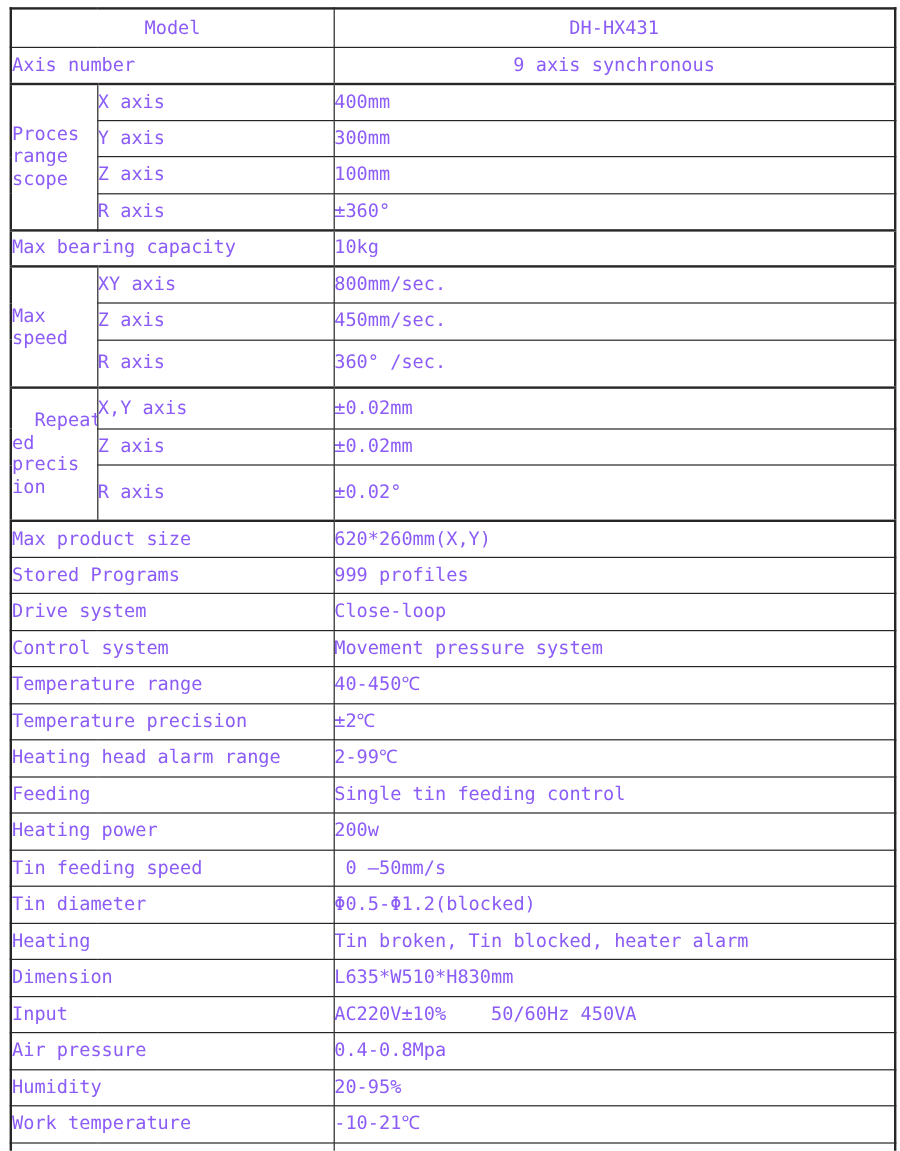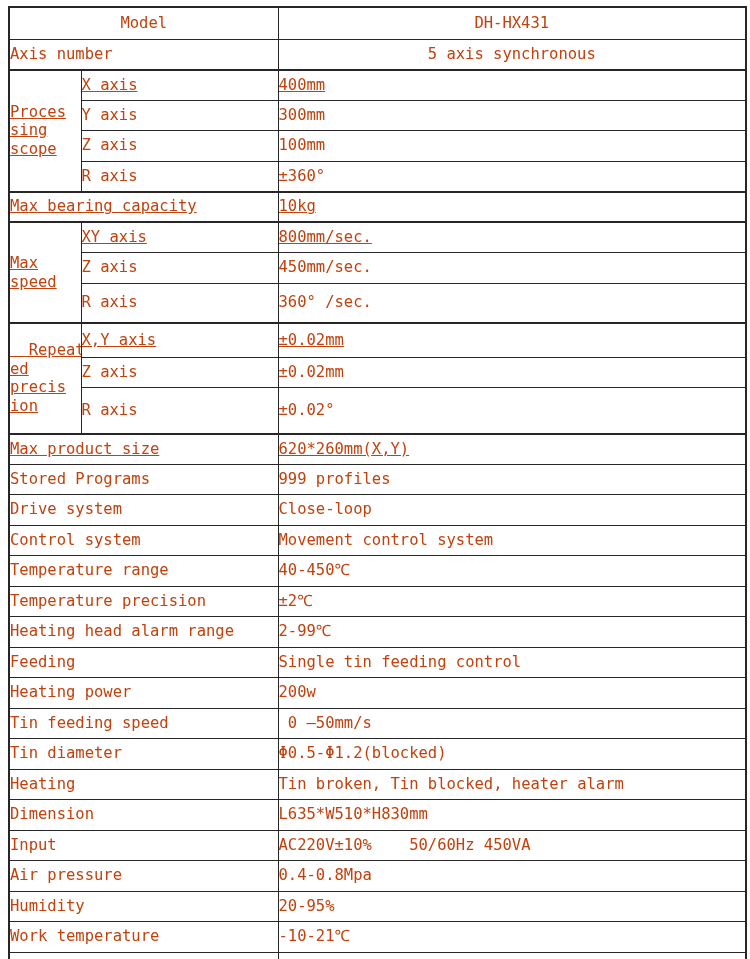--- a/index.html
+++ b/index.html
@@ -3,21 +3,21 @@
 <meta charset="utf-8">
 <style>
   html, body { margin: 0; padding: 0; background: #ffffff; }
   body { width: 750px; height: 959px; overflow: hidden; }
   .sheet {
     position: relative;
     width: 750px;
     height: 959px;
     background: #ffffff;
     font-family: "DejaVu Sans Mono", "Liberation Mono", monospace;
-    color: #c2410c;
+    color: #8b5cf6;
   }
   table.spec {
     position: absolute;
     left: 8px;
     top: 6px;
     width: 737px;
     border-collapse: collapse;
     table-layout: fixed;
     border: 2px solid #262626;
   }
@@ -28,21 +28,21 @@
     padding: 0;
     vertical-align: middle;
     overflow: hidden;
   }
   tr { height: 30.5px; }
   tr.r-model { height: 32px; }
   tr.h34 { height: 34px; }
   tr.h40 { height: 40px; }
   tr.h46 { height: 46px; }
   tr.cut { height: 12px; }
-  tr.sep td { border-top-width: 2px; text-decoration: underline; }
+  tr.sep td { border-top-width: 2px; }
   td.c { text-align: center; }
   td.lbl { padding-left: 14px; }
   td.sub { padding-left: 20px; }
   td.val { padding-left: 34px; white-space: pre; }
   td.grp {
     white-space: pre;
     line-height: 28px;
     vertical-align: middle;
   }
   td.grp-processing { padding-left: 18px; padding-top: 12px; }
@@ -61,26 +61,26 @@
     </colgroup>
     <tbody>
 
       <tr class="r-model">
         <td colspan="2" class="c">Model</td>
         <td class="c">DH-HX431</td>
       </tr>
 
       <tr>
         <td colspan="2" class="lbl">Axis number</td>
-        <td class="c">5 axis synchronous</td>
+        <td class="c">9 axis synchronous</td>
       </tr>
 
       <tr class="sep">
         <td rowspan="4" class="grp grp-processing">Proces
-sing
+range
 scope</td>
         <td class="sub">X axis</td>
         <td class="val">400mm</td>
       </tr>
       <tr>
         <td class="sub">Y axis</td>
         <td class="val">300mm</td>
       </tr>
       <tr>
         <td class="sub">Z axis</td>
@@ -135,21 +135,21 @@
       <tr>
         <td colspan="2" class="lbl">Stored Programs</td>
         <td class="val">999 profiles</td>
       </tr>
       <tr>
         <td colspan="2" class="lbl">Drive system</td>
         <td class="val">Close-loop</td>
       </tr>
       <tr>
         <td colspan="2" class="lbl">Control system</td>
-        <td class="val">Movement control system</td>
+        <td class="val">Movement pressure system</td>
       </tr>
       <tr>
         <td colspan="2" class="lbl">Temperature range</td>
         <td class="val">40-450℃</td>
       </tr>
       <tr>
         <td colspan="2" class="lbl">Temperature precision</td>
         <td class="val">±2℃</td>
       </tr>
       <tr>

